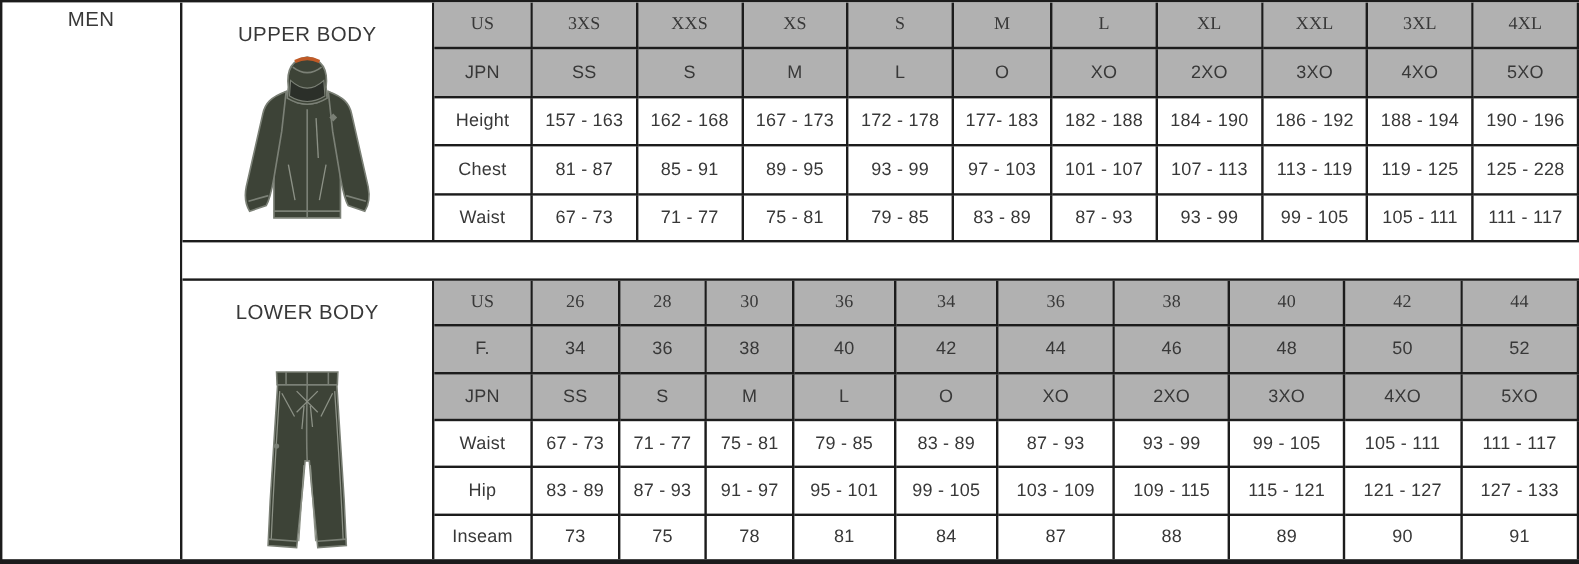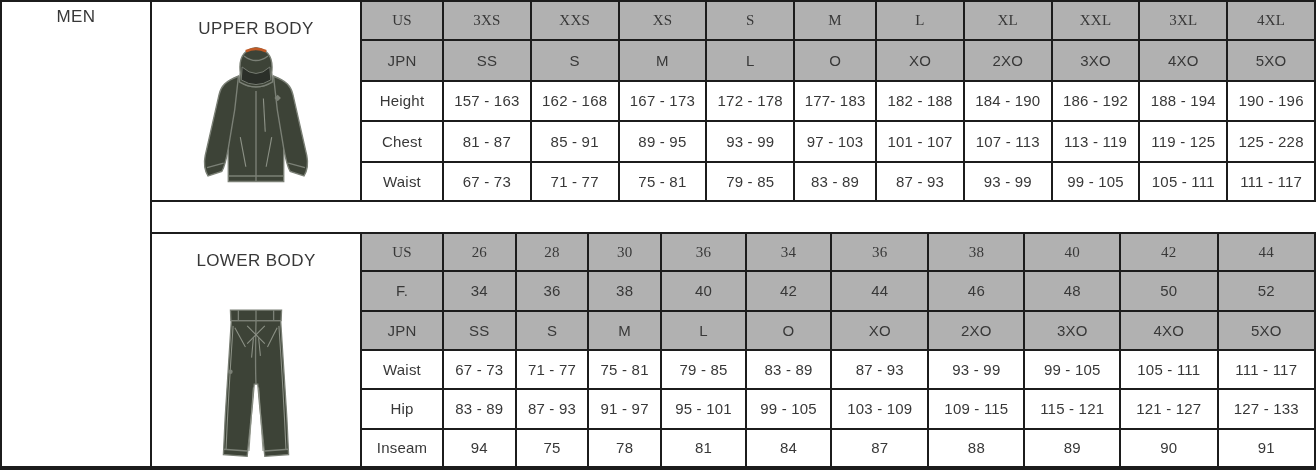--- a/index.html
+++ b/index.html
@@ -280,21 +280,21 @@
               <td class="">95 - 101</td>
               <td class="">99 - 105</td>
               <td class="">103 - 109</td>
               <td class="">109 - 115</td>
               <td class="">115 - 121</td>
               <td class="">121 - 127</td>
               <td class="">127 - 133</td>
             </tr>
             <tr>
               <td class="">Inseam</td>
-              <td class="">94</td>
+              <td class="">73</td>
               <td class="">75</td>
               <td class="">78</td>
               <td class="">81</td>
               <td class="">84</td>
               <td class="">87</td>
               <td class="">88</td>
               <td class="">89</td>
               <td class="">90</td>
               <td class="">91</td>
             </tr>

